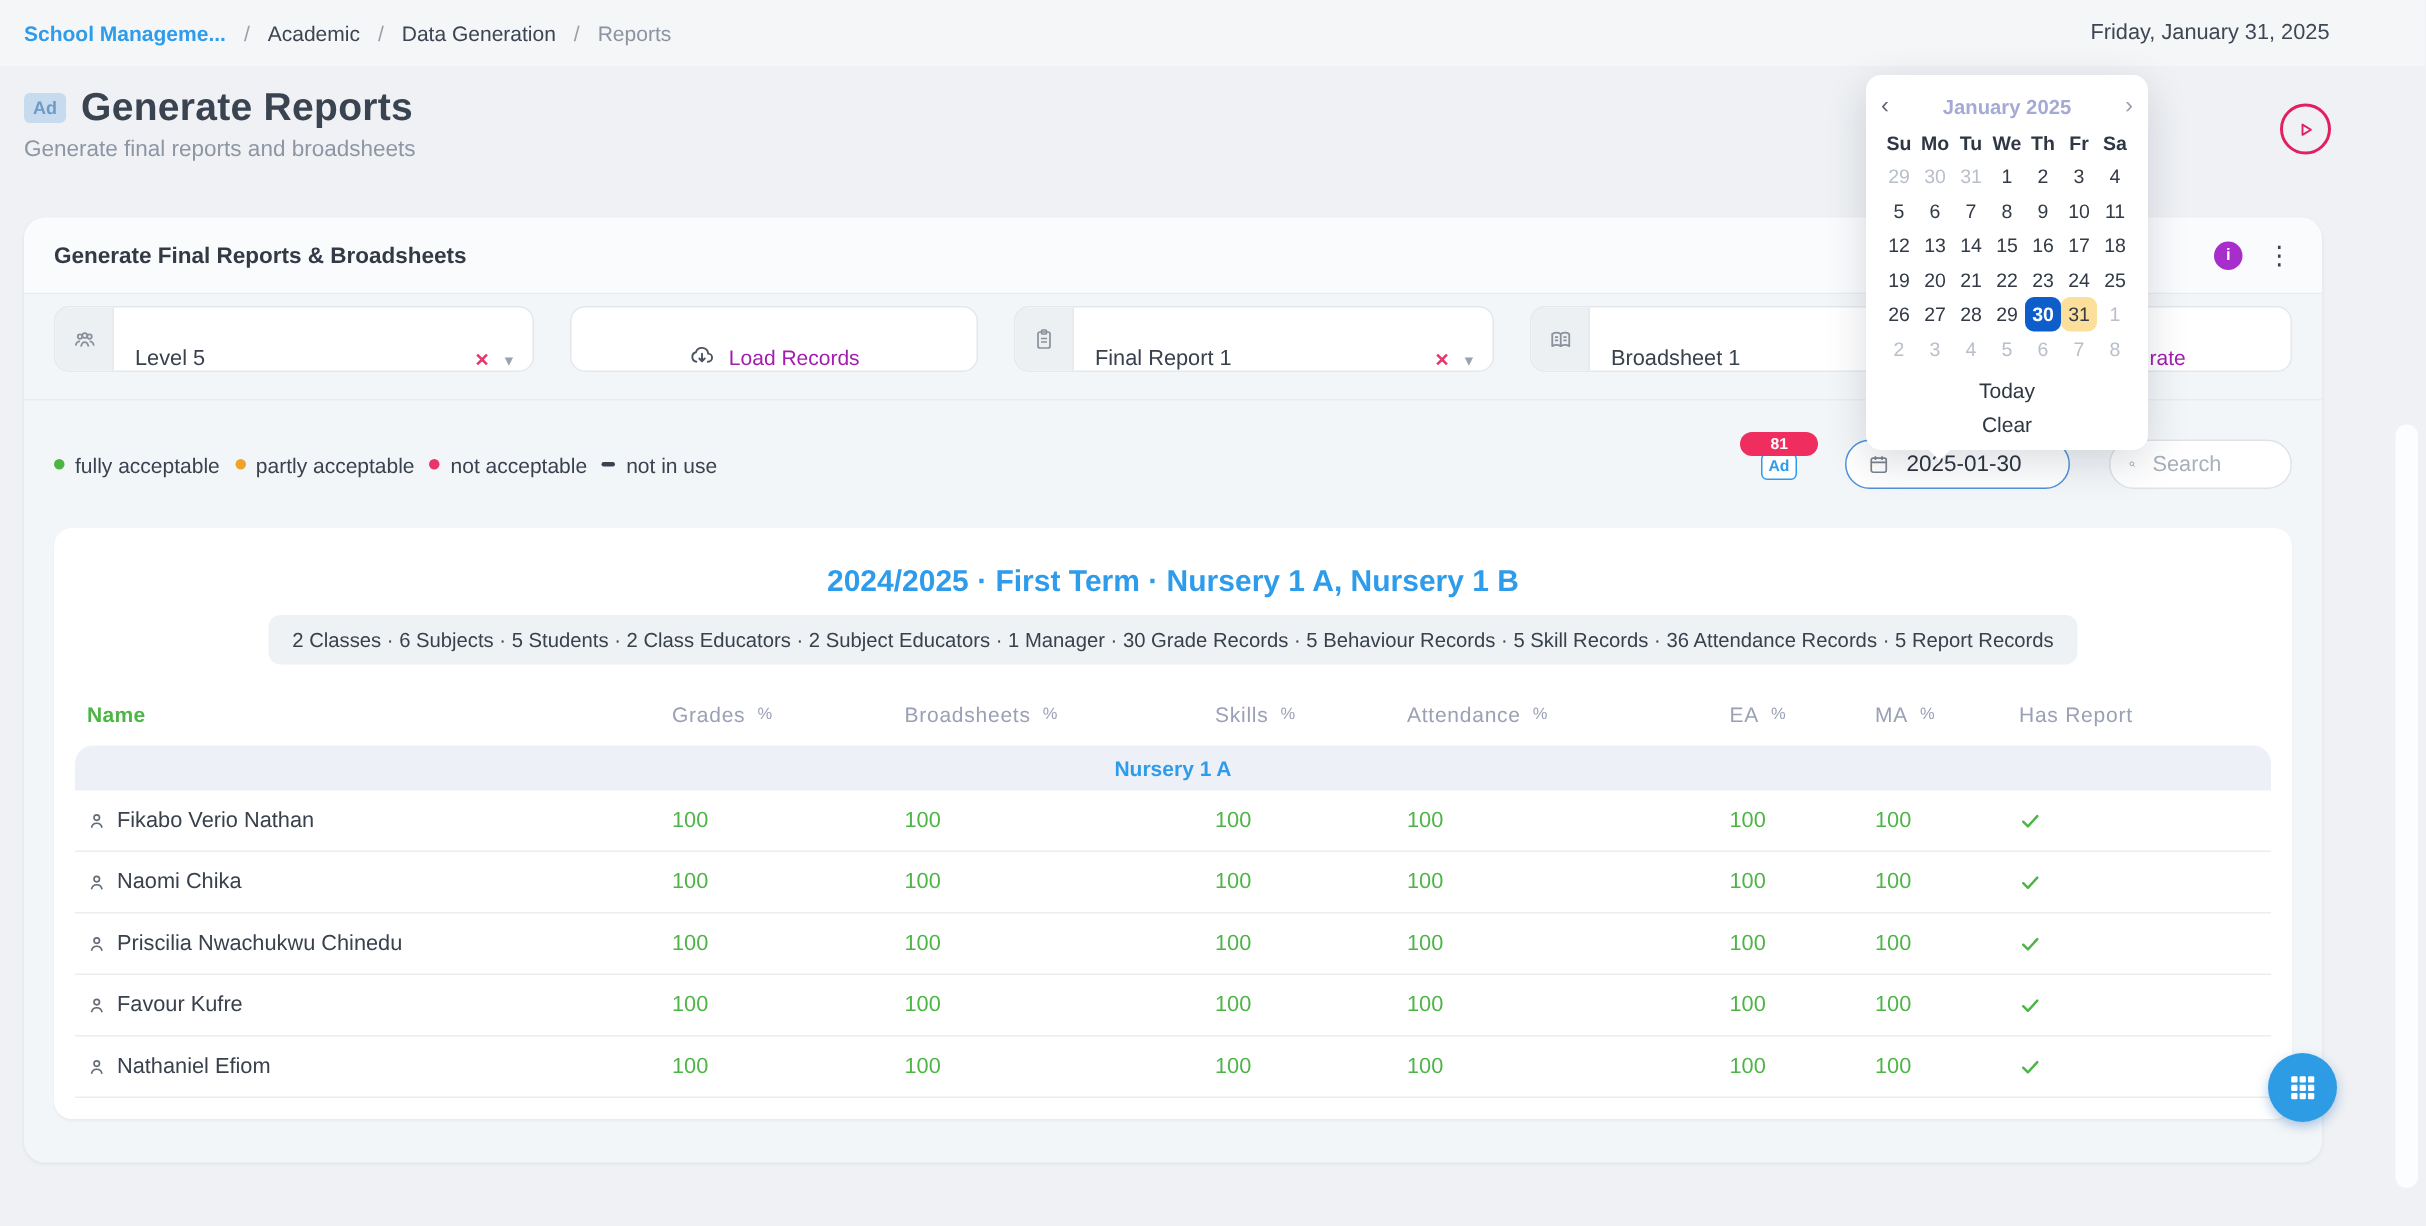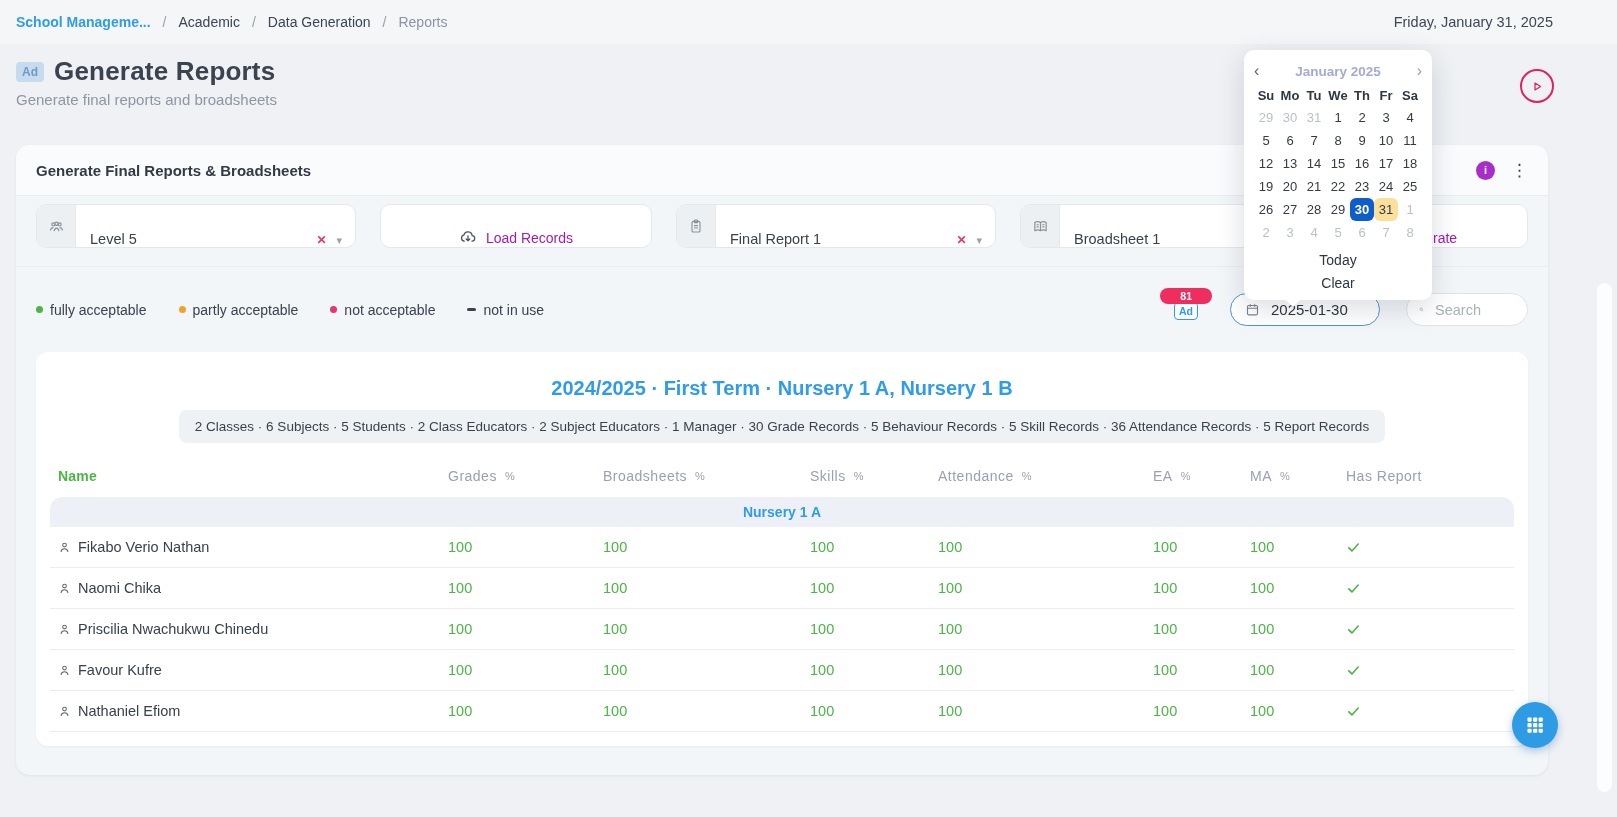--- a/index.html
+++ b/index.html
@@ -44,21 +44,21 @@
   .icon-box{width:38px;align-self:stretch;background:#edf0f3;border-right:1px solid #e4e8ec;
     display:flex;align-items:center;justify-content:center;color:#8a919c;}
   .select-value{flex:1;padding-left:14px;font-size:14.5px;color:#39414d;white-space:nowrap;}
   .clear-x{color:#e8356b;font-size:12px;font-weight:bold;padding:0 10px;cursor:pointer;}
   .caret{color:#9aa2ad;font-size:11px;padding-right:13px;cursor:pointer;}
   .btn{justify-content:center;gap:9px;font-size:14px;color:#a21caf;}
   .w-level{width:320px;} .w-load{width:272px;} .w-report{width:320px;} .w-broadsheet{width:360px;}
   .w-generate{flex:1;justify-content:flex-start;padding-left:28px;}
   
   .legend-filters{display:flex;align-items:center;justify-content:space-between;padding:26px 20px 0;}
-  .legend{display:flex;align-items:flex-start;gap:32px;}
+  .legend{display:flex;align-items:flex-start;gap:10px;}
   .legend-item{display:flex;align-items:center;gap:7px;font-size:14px;color:#3a4250;}
   .legend-marker.dot{width:7px;height:7px;border-radius:50%;}
   .legend-marker.dash{width:9px;height:3px;border-radius:2px;}
   .filters{display:flex;align-items:center;gap:26px;}
   .ad81{position:relative;margin-right:6px;}
   .ad81-label{border:1.5px solid #2f9ceb;color:#2f9ceb;border-radius:4px;font-size:10.5px;
     font-weight:bold;padding:2px 4px;background:#fff;}
   .ad81-count{position:absolute;top:-13px;right:-14px;background:#ef2d5e;color:#fff;
     font-size:10.5px;font-weight:bold;border-radius:9px;padding:2px 20px;}
   .date-pill{display:flex;align-items:center;gap:9px;border:1.6px solid #4f92dc;border-radius:17px;

